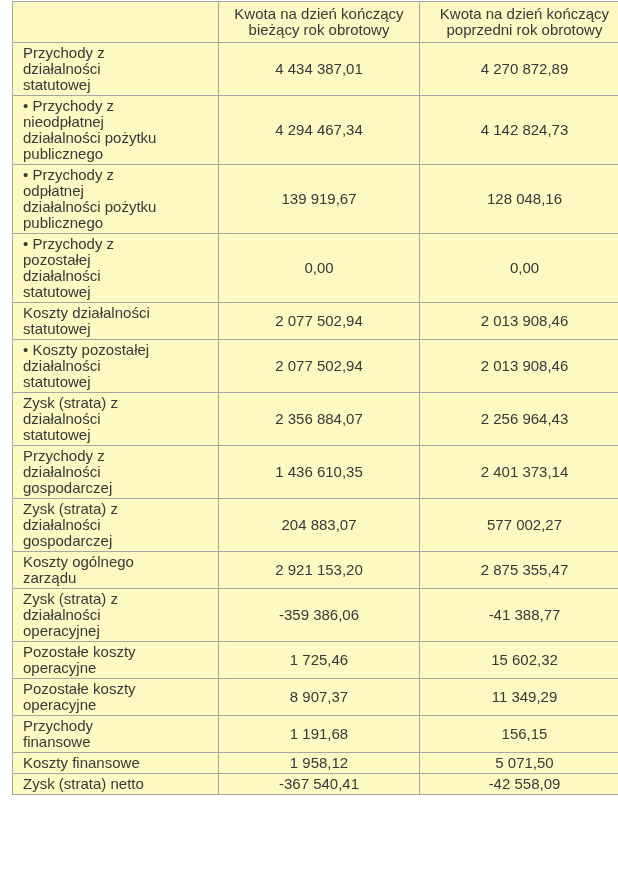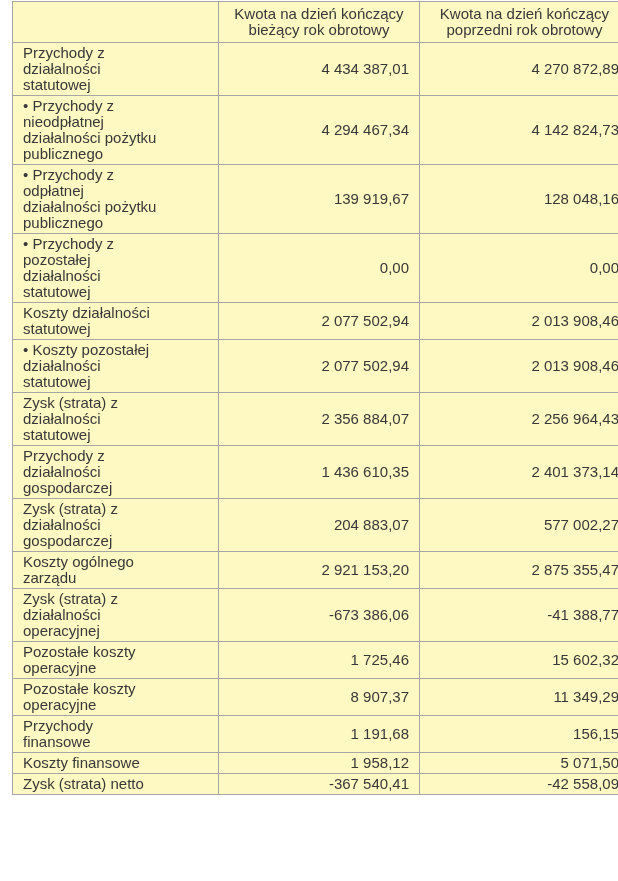--- a/index.html
+++ b/index.html
@@ -32,21 +32,21 @@
   }
   table.fin thead th {
     text-align: center;
     padding: 4px 6px;
   }
   td.label-cell .label-text {
     max-width: 138px;
     text-align: left;
   }
   td.num-cell {
-    text-align: right;
+    text-align: center;
     white-space: nowrap;
   }
 </style>
 </head>
 <body>
 
 <table class="fin">
   <colgroup>
     <col class="c-label">
     <col class="c-cur">
@@ -128,21 +128,21 @@
         <td class="label-cell">
           <div class="label-text">Koszty ogólnego zarządu</div>
         </td>
         <td class="num-cell">2 921 153,20</td>
         <td class="num-cell">2 875 355,47</td>
       </tr>
       <tr>
         <td class="label-cell">
           <div class="label-text">Zysk (strata) z działalności operacyjnej</div>
         </td>
-        <td class="num-cell">-673 386,06</td>
+        <td class="num-cell">-359 386,06</td>
         <td class="num-cell">-41 388,77</td>
       </tr>
       <tr>
         <td class="label-cell">
           <div class="label-text">Pozostałe koszty operacyjne</div>
         </td>
         <td class="num-cell">1 725,46</td>
         <td class="num-cell">15 602,32</td>
       </tr>
       <tr>

